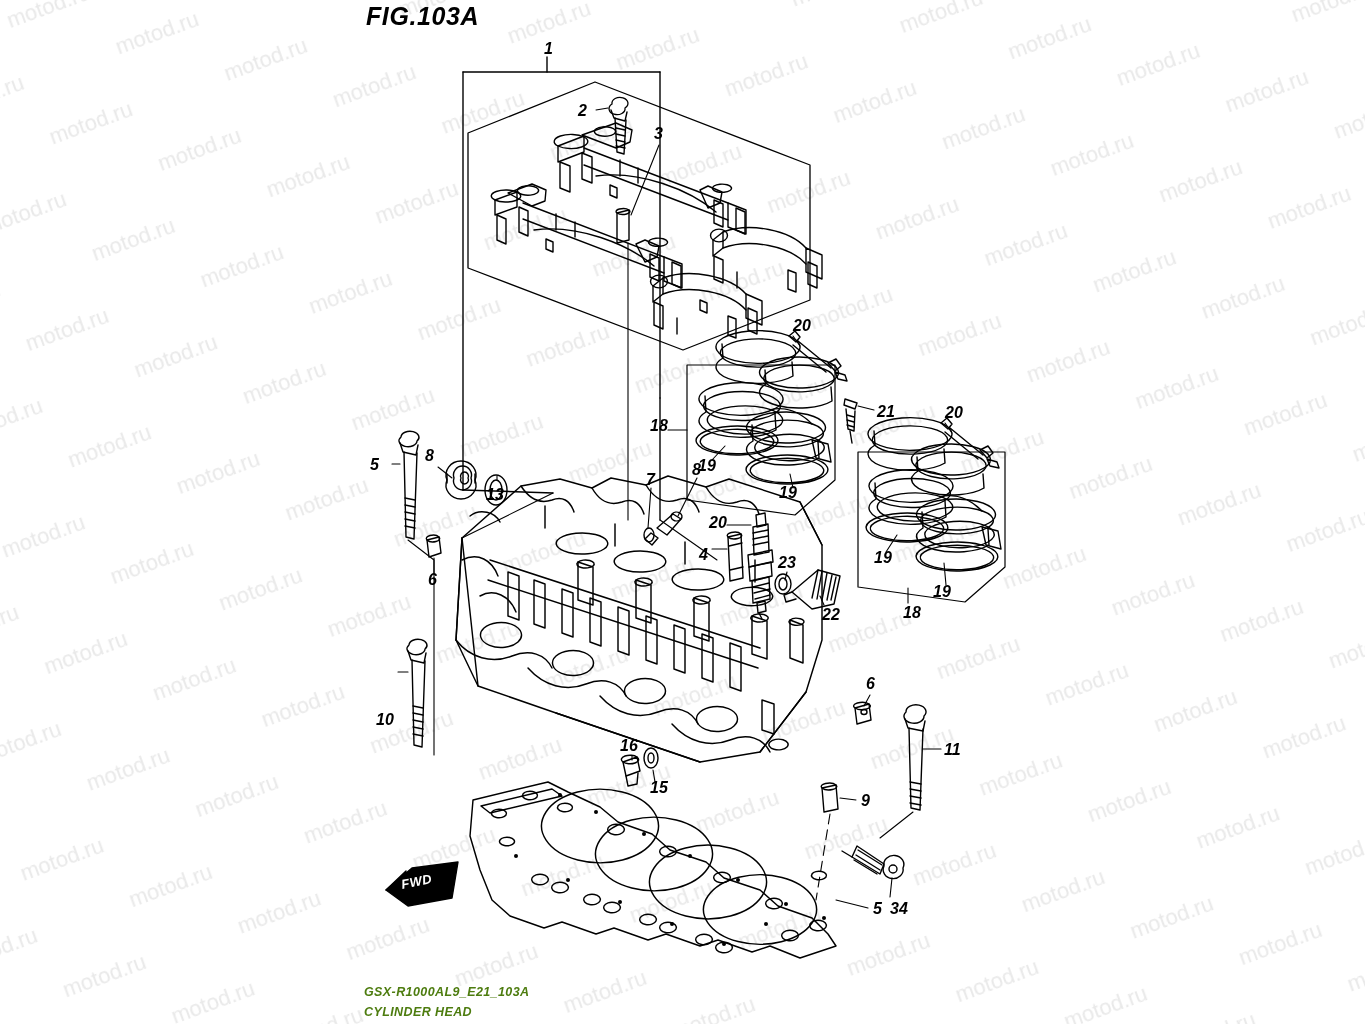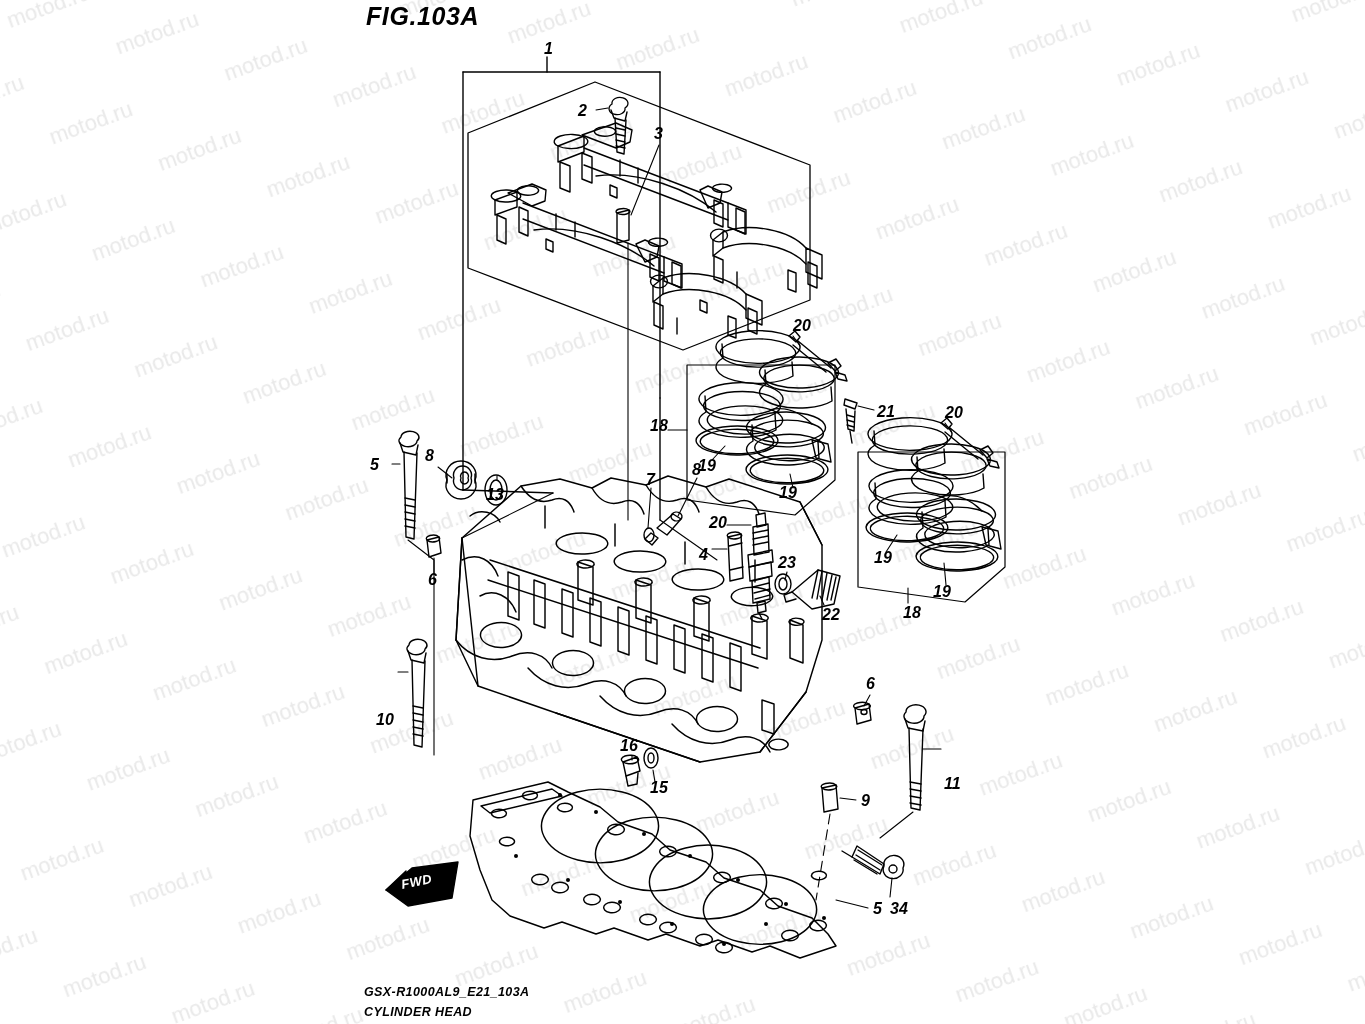--- a/index.html
+++ b/index.html
@@ -63,21 +63,21 @@
     white-space: nowrap;
   }
 
   .caption-line {
     position: absolute;
     font-family: "Liberation Sans", sans-serif;
     font-size: 12.5px;
     font-style: italic;
     font-weight: bold;
     letter-spacing: 0.4px;
-    color: #000000;
+    color: #4d7c0f;
     white-space: nowrap;
   }
   .caption-code { left: 364px; top: 985px; }
   .caption-name { left: 364px; top: 1005px; }
 
   .callout {
     position: absolute;
     font-family: "Liberation Sans", sans-serif;
     font-size: 16px;
     font-style: italic;
@@ -585,21 +585,21 @@
     <div class="callout" style="left:578px; top:103px;">2</div>
     <div class="callout" style="left:654px; top:126px;">3</div>
     <div class="callout" style="left:699px; top:547px;">4</div>
     <div class="callout" style="left:873px; top:901px;">5</div>
     <div class="callout" style="left:428px; top:572px;">6</div>
     <div class="callout" style="left:866px; top:676px;">6</div>
     <div class="callout" style="left:646px; top:472px;">7</div>
     <div class="callout" style="left:692px; top:462px;">8</div>
     <div class="callout" style="left:861px; top:793px;">9</div>
     <div class="callout" style="left:376px; top:665px;margin-top:47px;">10</div>
-    <div class="callout" style="left:944px; top:742px;margin-top:34px;">11</div>
+    <div class="callout" style="left:944px; top:742px;">11</div>
     <div class="callout" style="left:370px; top:457px;">5</div>
     <div class="callout" style="left:486px; top:487px;">13</div>
     <div class="callout" style="left:425px; top:448px;">8</div>
     <div class="callout" style="left:650px; top:780px;">15</div>
     <div class="callout" style="left:620px; top:738px;">16</div>
     <div class="callout" style="left:709px; top:515px;">20</div>
     <div class="callout" style="left:650px; top:418px;">18</div>
     <div class="callout" style="left:903px; top:605px;">18</div>
     <div class="callout" style="left:698px; top:458px;">19</div>
     <div class="callout" style="left:779px; top:485px;">19</div>

